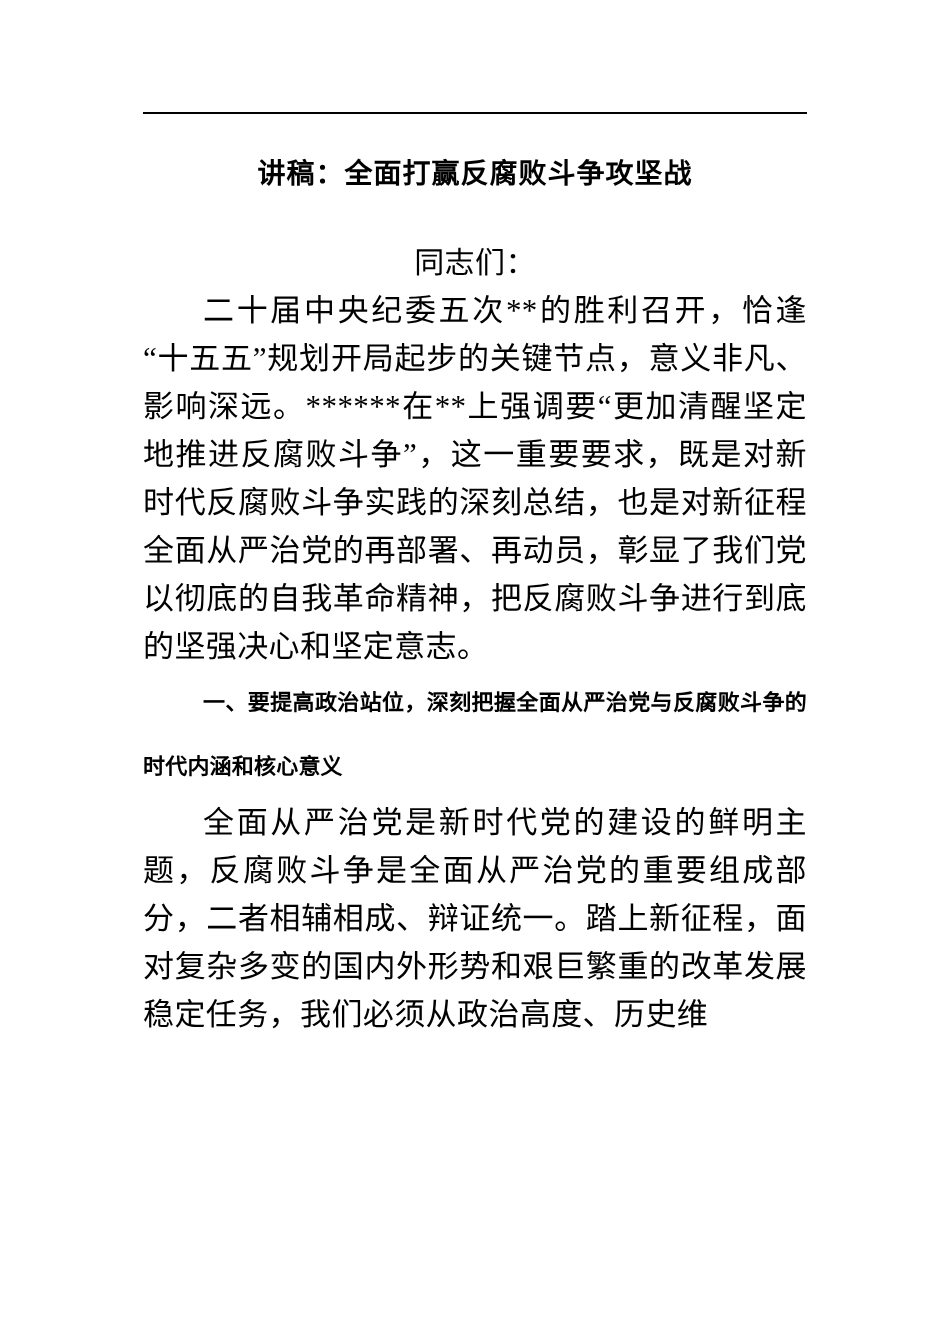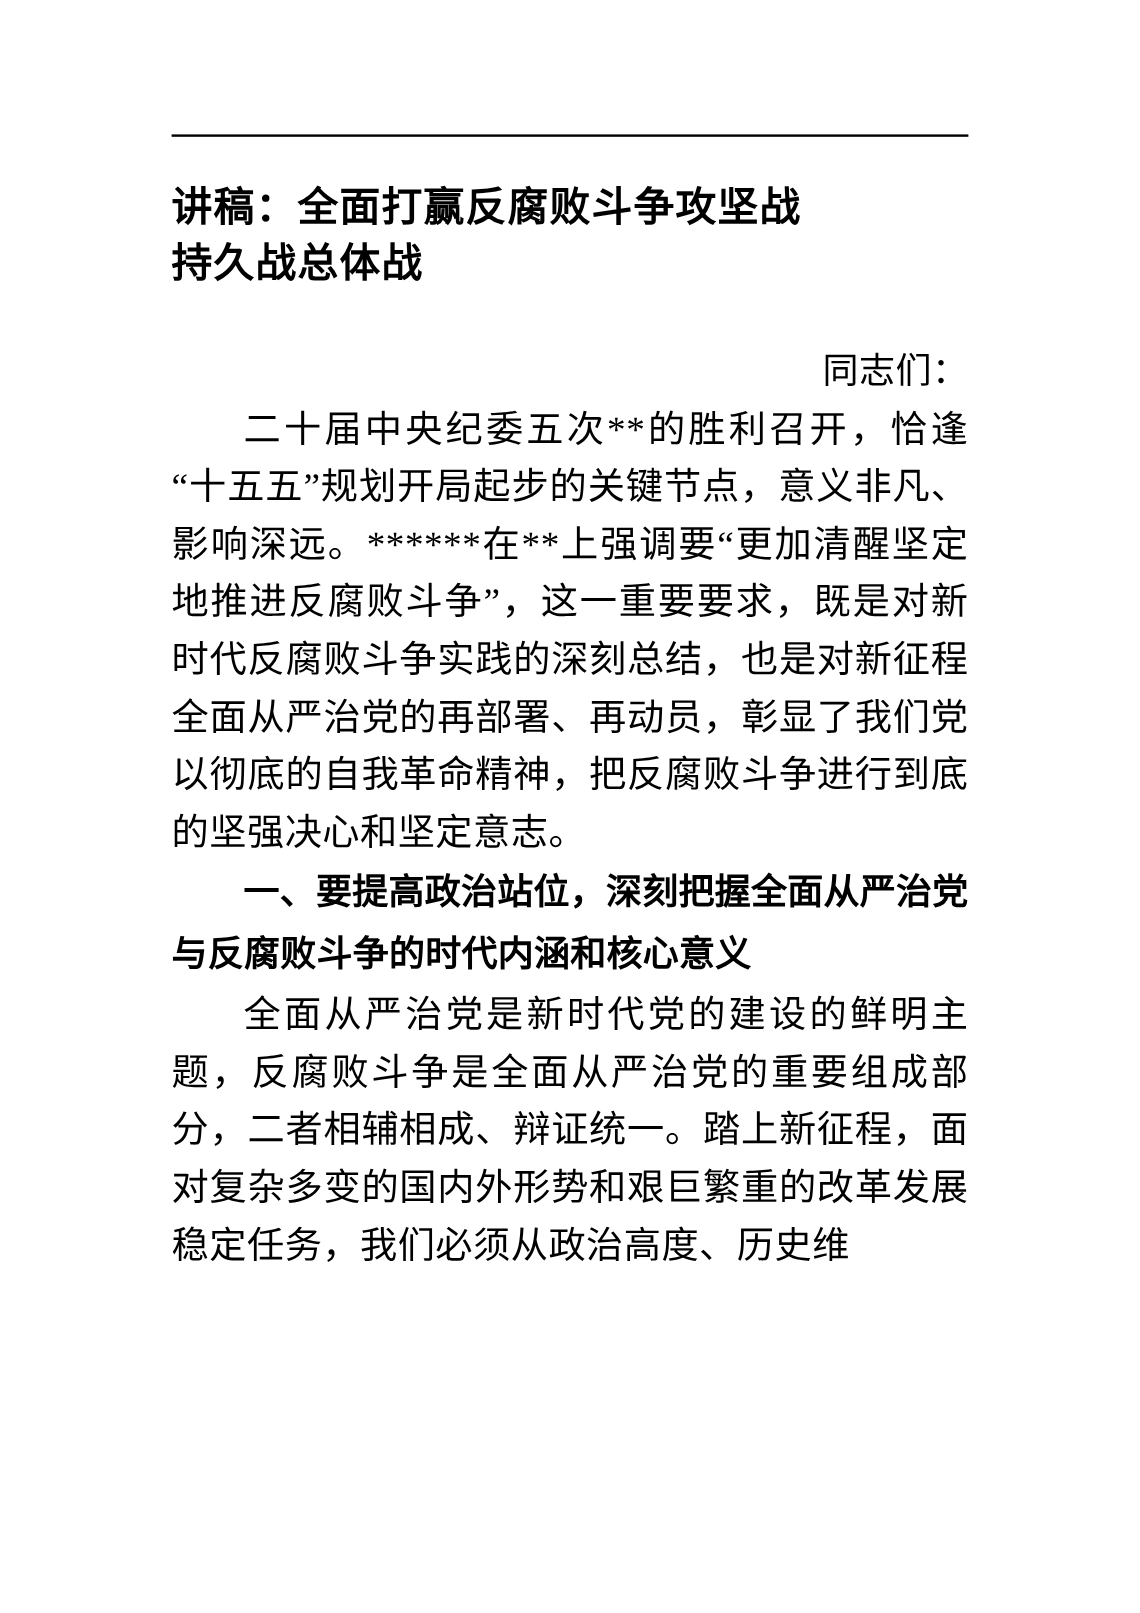--- a/index.html
+++ b/index.html
@@ -34,42 +34,42 @@
     position: absolute;
     left: 143px;
     top: 150px;
     width: 664px;
   }
 
   
   .doc-title {
     font-family: "Liberation Serif", "DejaVu Serif", serif;
     font-weight: bold;
-    font-size: 34px;
+    font-size: 28px;
     line-height: 47px;
-    text-align: left;
+    text-align: center;
     letter-spacing: 1px;
     margin: 0;
     padding: 0;
     color: #000000;
   }
   .doc-title .tline {
     display: block;
     white-space: nowrap;
   }
 
   
   .salutation {
     font-family: "Liberation Serif", "DejaVu Serif", serif;
     font-size: 30px;
     line-height: 48px;
     margin: 0;
     padding: 0;
     margin-top: 42px;
-    text-align: right;
+    text-align: center;
     letter-spacing: 0.4px;
   }
 
   
   .para {
     font-family: "Liberation Serif", "DejaVu Serif", serif;
     font-size: 31px;
     line-height: 48px;
     margin: 0;
     padding: 0;
@@ -78,22 +78,22 @@
     text-justify: inter-character;
     text-indent: 60px;
     letter-spacing: 0.4px;
     word-break: break-all;
   }
 
   
   .section-heading {
     font-family: "Liberation Sans", "DejaVu Sans", sans-serif;
     font-weight: bold;
-    font-size: 30px;
-    line-height: 52px;
+    font-size: 22px;
+    line-height: 64px;
     margin: 0;
     padding: 0;
     text-align: justify;
     text-align-last: left;
     text-justify: inter-character;
     text-indent: 60px;
     letter-spacing: 0.2px;
     word-break: break-all;
   }
 </style>
@@ -101,21 +101,20 @@
 <body>
 
 <div class="page">
 
   <div class="header-rule"></div>
 
   <div class="content">
 
     <h1 class="doc-title">
       <span class="tline">讲稿：全面打赢反腐败斗争攻坚战</span>
-      <span class="tline">持久战总体战</span>
     </h1>
 
     <p class="salutation">同志们：</p>
 
     <p class="para">二十届中央纪委五次**的胜利召开，恰逢“十五五”规划开局起步的关键节点，意义非凡、影响深远。******在**上强调要“更加清醒坚定地推进反腐败斗争”，这一重要要求，既是对新时代反腐败斗争实践的深刻总结，也是对新征程全面从严治党的再部署、再动员，彰显了我们党以彻底的自我革命精神，把反腐败斗争进行到底的坚强决心和坚定意志。</p>
 
 
     <p class="section-heading">一、要提高政治站位，深刻把握全面从严治党与反腐败斗争的时代内涵和核心意义</p>
 
     <p class="para">全面从严治党是新时代党的建设的鲜明主题，反腐败斗争是全面从严治党的重要组成部分，二者相辅相成、辩证统一。踏上新征程，面对复杂多变的国内外形势和艰巨繁重的改革发展稳定任务，我们必须从政治高度、历史维</p>

